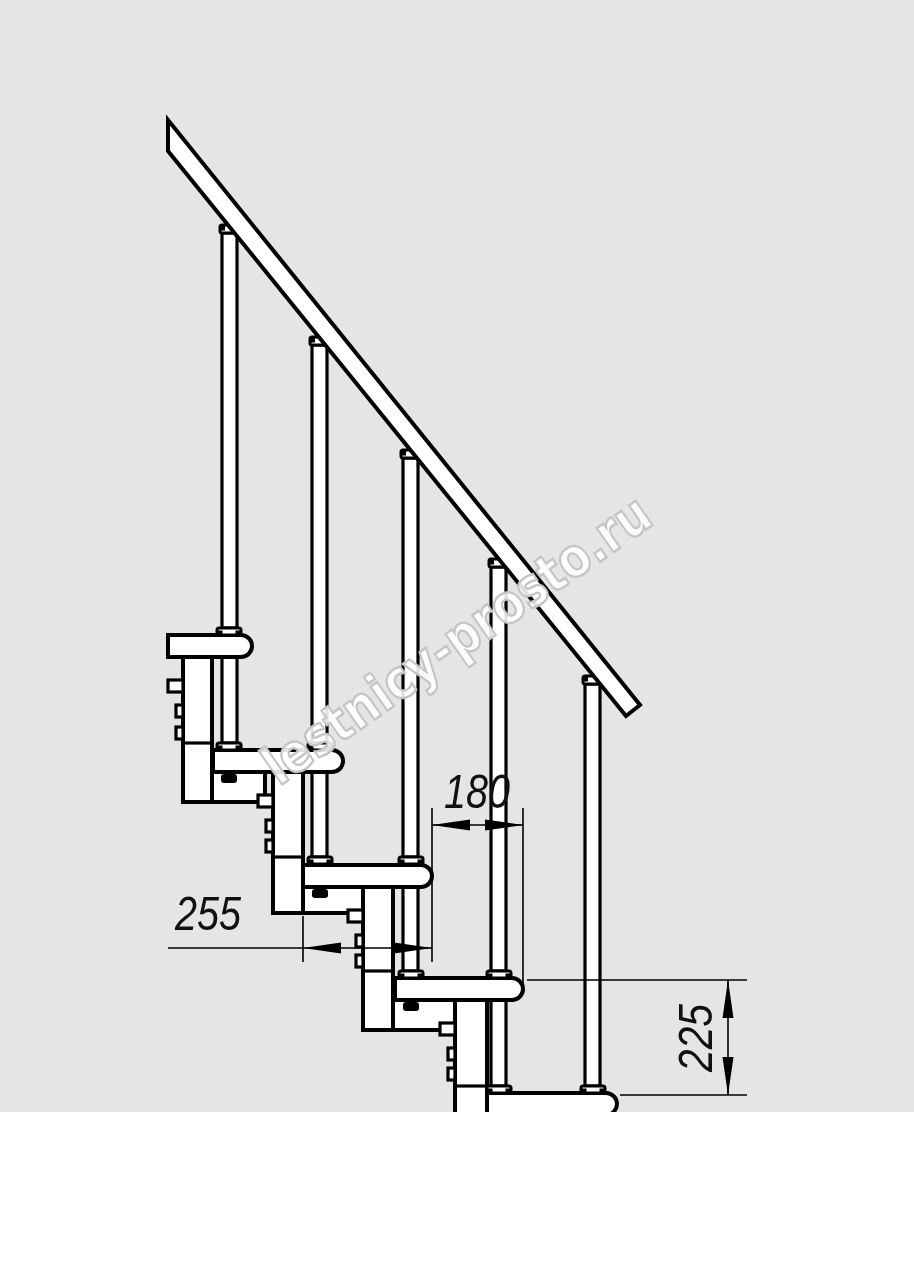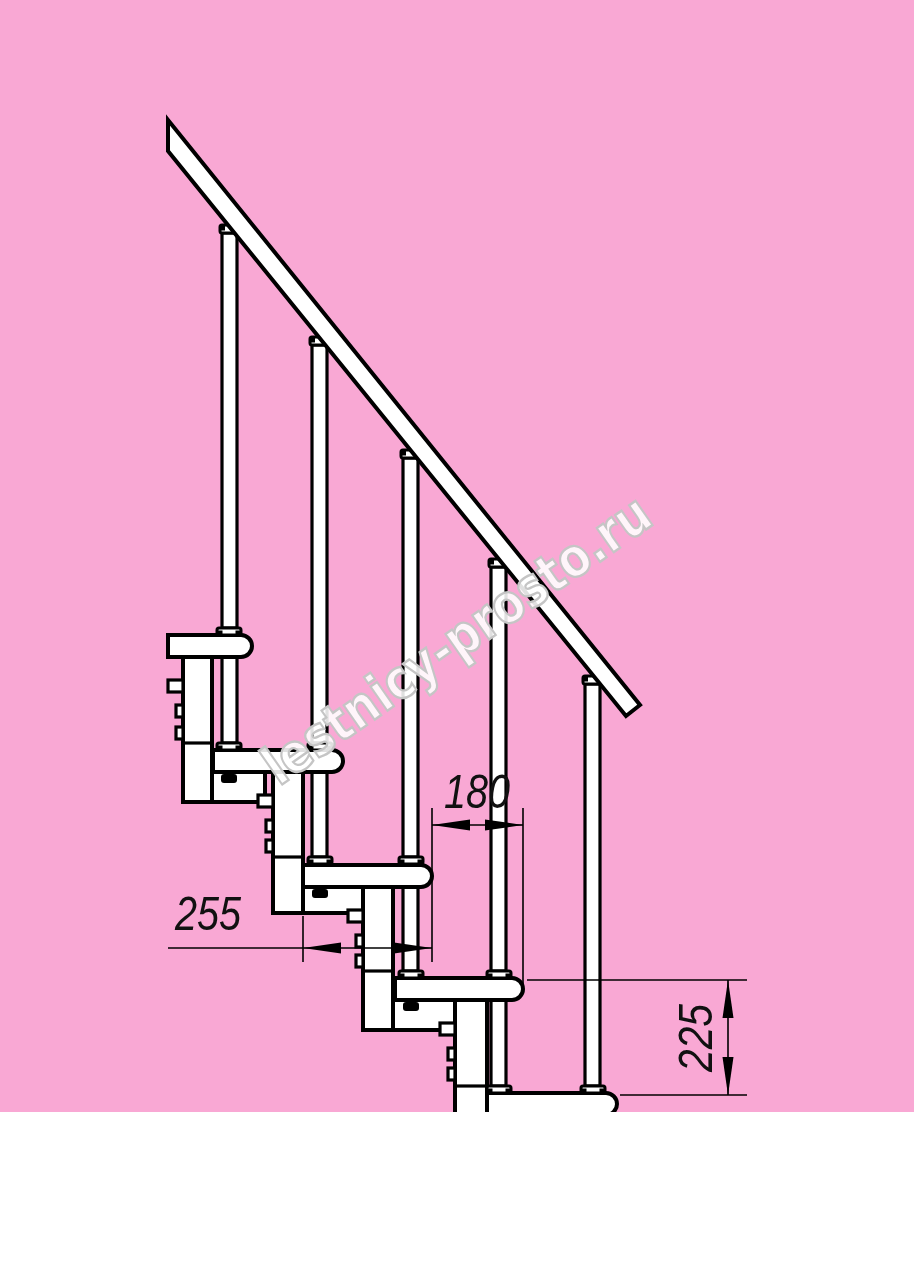--- a/index.html
+++ b/index.html
@@ -1,16 +1,16 @@
 <!DOCTYPE html>
 <html><head>
 <meta charset="utf-8">
 <style>
   html,body{margin:0;padding:0;background:#ffffff;}
-  .canvas{position:relative;width:914px;height:1112px;background:#f9a8d4;overflow:hidden;}
+  .canvas{position:relative;width:914px;height:1112px;background:#e5e5e5;overflow:hidden;}
   .canvas svg{position:absolute;left:0;top:0;}
   .outline{fill:#ffffff;stroke:#000000;stroke-width:4;}
   .outline3{fill:#ffffff;stroke:#000000;stroke-width:3.2;}
   .thin{stroke:#000000;stroke-width:1.6;fill:none;}
   .solid{fill:#000000;stroke:none;}
   .dim-text{font-family:"Liberation Sans",sans-serif;font-style:italic;font-size:48px;fill:#111111;}
   .watermark{font-family:"DejaVu Sans",sans-serif;font-weight:bold;font-size:54px;
              fill:rgba(255,255,255,0.88);stroke:#c5c5c5;stroke-width:2.4px;}
 </style>
 </head>

